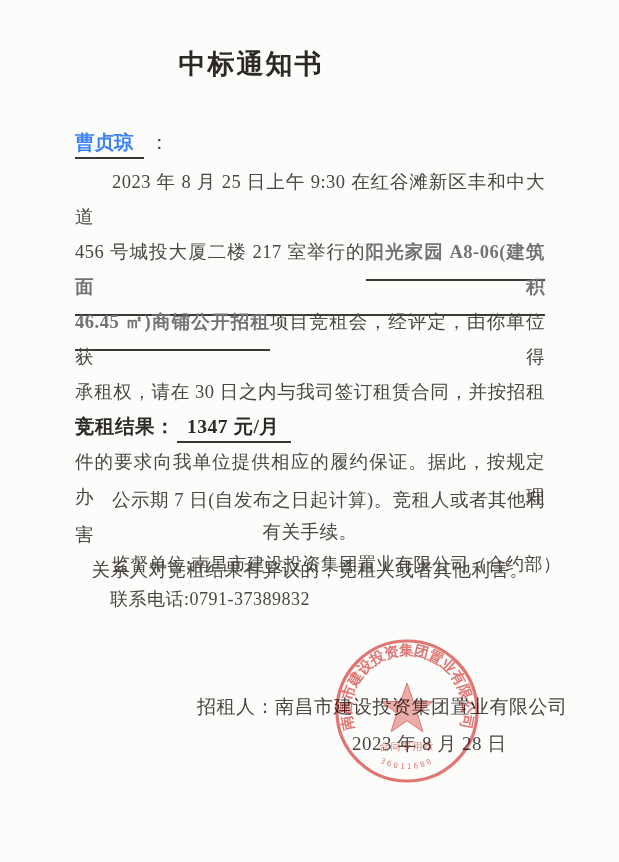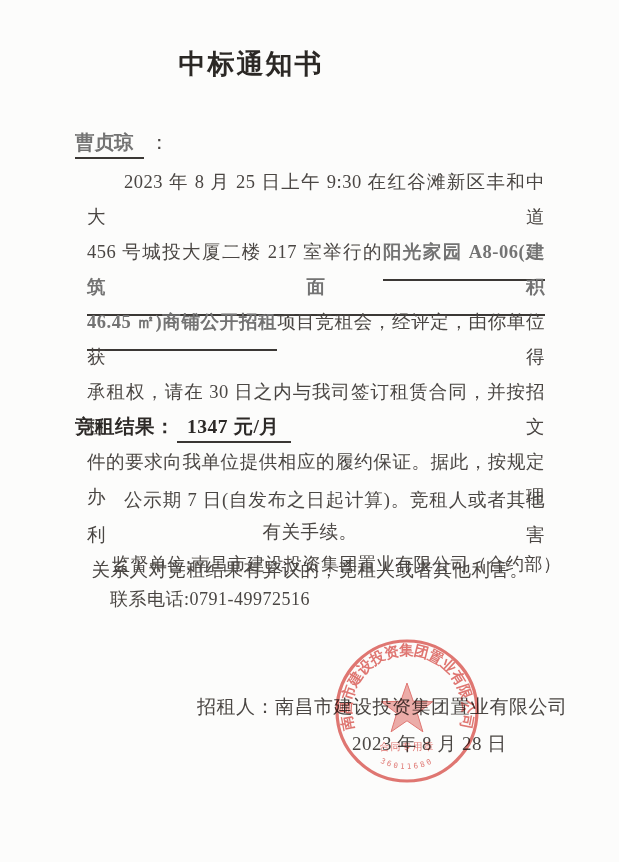--- a/index.html
+++ b/index.html
@@ -15,34 +15,34 @@
     position:absolute;top:46px;left:0;width:502px;
     text-align:center;
     font-size:27px;font-weight:bold;color:#2b2825;
     letter-spacing:2px;
   }
   .recipient-line{
     position:absolute;top:129px;left:75px;
     font-size:19.5px;color:#4a4643;
   }
   .recipient-name{
-    font-weight:bold;color:#737373;
+    font-weight:bold;color:#3b82f6;
     border-bottom:2px solid #3b3835;
     padding-right:10px;padding-bottom:1px;
     display:inline-block;
   }
   .recipient-colon{margin-left:6px;}
   .para{
     position:absolute;left:75px;width:470px;
     font-size:18.5px;color:#4a4643;
     line-height:35px;letter-spacing:0.5px;
   }
   .para-main{top:165px;}
   .para-notice{top:483px;}
-  .jline{text-align:justify;text-align-last:justify;margin-left:12px;}
+  .jline{text-align:justify;text-align-last:justify;}
   .lline{text-align:center;}
   .indent{text-indent:37px;}
   .bold-u{
     font-weight:bold;color:#737373;
     border-bottom:2px solid #3b3835;
     padding-bottom:17px;
   }
   .result-line{
     position:absolute;top:413px;left:75px;
     font-size:19.5px;font-weight:bold;color:#2c2927;
@@ -92,21 +92,21 @@
   <div class="result-line">
     <span>竞租结果：</span><span class="result-value">1347 元/月</span>
   </div>
 
   <div class="para para-notice">
     <div class="jline indent">公示期 7 日(自发布之日起计算)。竞租人或者其他利害</div>
     <div class="lline">关系人对竞租结果有异议的，竞租人或者其他利害。</div>
   </div>
 
   <div class="plain-line supervisor-line">监督单位:南昌市建设投资集团置业有限公司（合约部）</div>
-  <div class="plain-line phone-line">联系电话:0791-49972516</div>
+  <div class="plain-line phone-line">联系电话:0791-37389832</div>
 
   <div class="plain-line lessor-line">招租人：南昌市建设投资集团置业有限公司</div>
   <div class="plain-line date-line">2023 年 8 月 28 日</div>
 
   <div class="seal">
     <svg width="150" height="150" viewBox="0 0 150 150">
       <defs>
         <path id="sealTopArc" d="M 22.4 94.2 A 56 56 0 1 1 127.6 94.2" fill="none"></path>
         <path id="sealBottomArc" d="M 41.7 122.5 A 58 58 0 0 0 108.3 122.5" fill="none"></path>
       </defs>

